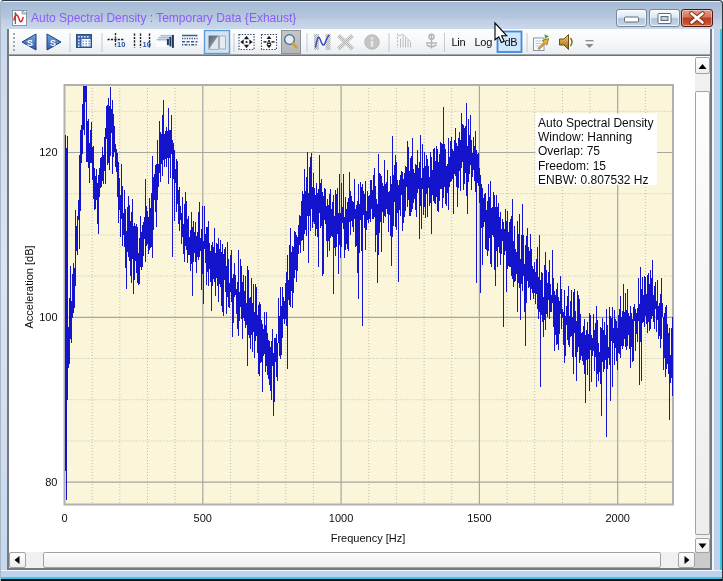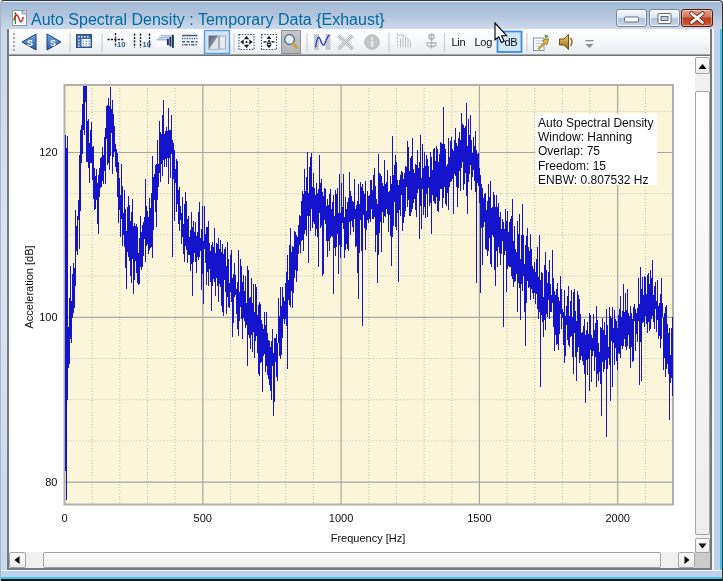--- a/index.html
+++ b/index.html
@@ -1,20 +1,20 @@
 <!DOCTYPE html>
 <html><head><meta charset="utf-8">
 <style>
 *{margin:0;padding:0;box-sizing:border-box}
 html,body{width:723px;height:581px;overflow:hidden;font-family:"Liberation Sans",sans-serif}
 #win{position:absolute;left:0;top:0;width:723px;height:581px;background:#c3d6ee;border-radius:4px 4px 0 0;overflow:hidden}
 #otl{position:absolute;left:0;top:0;width:723px;height:581px;border:1px solid #30363e;border-bottom:none;border-left:1px solid #aab6c6;border-radius:4px 4px 0 0;z-index:60;pointer-events:none}
 #hl{position:absolute;left:1px;top:1px;width:721px;height:1px;background:#e9f0f9;z-index:59}
 #title{position:absolute;left:1px;top:2px;width:721px;height:27px;background:linear-gradient(#a4bad5 0%,#b4c6dd 55%,#c0cfe4 70%,#cbd8ea 100%)}
-#ttext{position:absolute;left:31px;top:11px;font-size:16px;color:#0369a1;white-space:nowrap}
+#ttext{position:absolute;left:31px;top:11px;font-size:12px;color:#8b5cf6;white-space:nowrap}
 .wbtn{position:absolute;top:9px;height:18px;border-radius:3px}
 #bmin{left:616px;width:31px}#bmax{left:649px;width:31px}
 #bmin,#bmax{border:1px solid #76869b;background:linear-gradient(#f7fafd 0%,#dde8f2 46%,#b2c5da 54%,#c2d1e2 88%,#d3dfeb 100%);box-shadow:inset 0 0 0 1px rgba(255,255,255,.65)}
 #bclose{left:681px;width:32px;border:1px solid #4b1a15;background:linear-gradient(#e59e86 0%,#d4765c 42%,#bc3f24 52%,#c54d2d 80%,#d6682f 100%);box-shadow:inset 0 0 0 1px rgba(255,255,255,.4)}
 #toolbar{position:absolute;left:9px;top:29px;width:701px;height:25px;background:linear-gradient(#fdfefe 0%,#f5f7f9 55%,#e9edf0 100%)}
 #tbedge1{position:absolute;left:9px;top:54px;width:701px;height:1px;background:#a2a5a8}
 #tbedge2{position:absolute;left:9px;top:55px;width:701px;height:1px;background:#6f7275}
 #lborder{position:absolute;left:7px;top:29px;width:2px;height:540px;background:#747a80}
 #rborder{position:absolute;left:710px;top:29px;width:2px;height:540px;background:#747a80}
 #bborder{position:absolute;left:7px;top:568px;width:705px;height:2px;background:#747a80}

